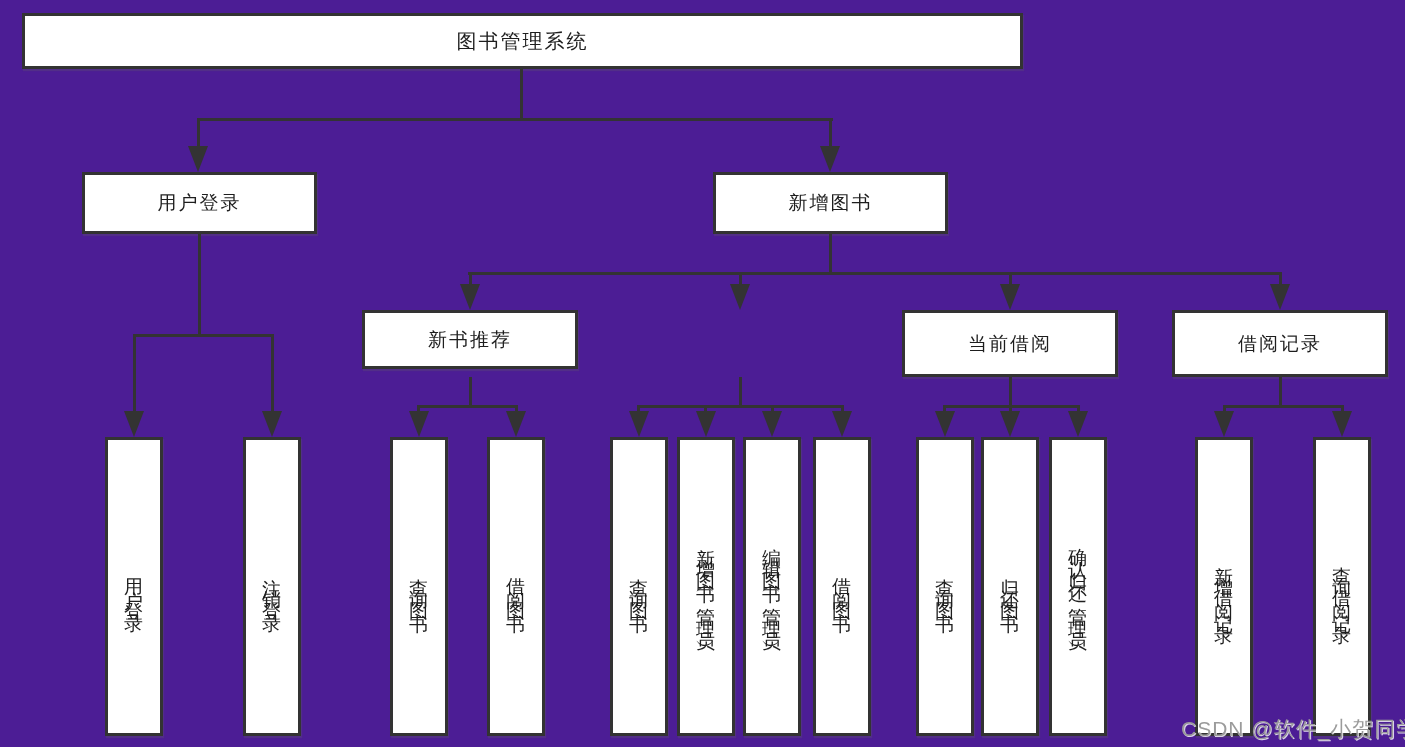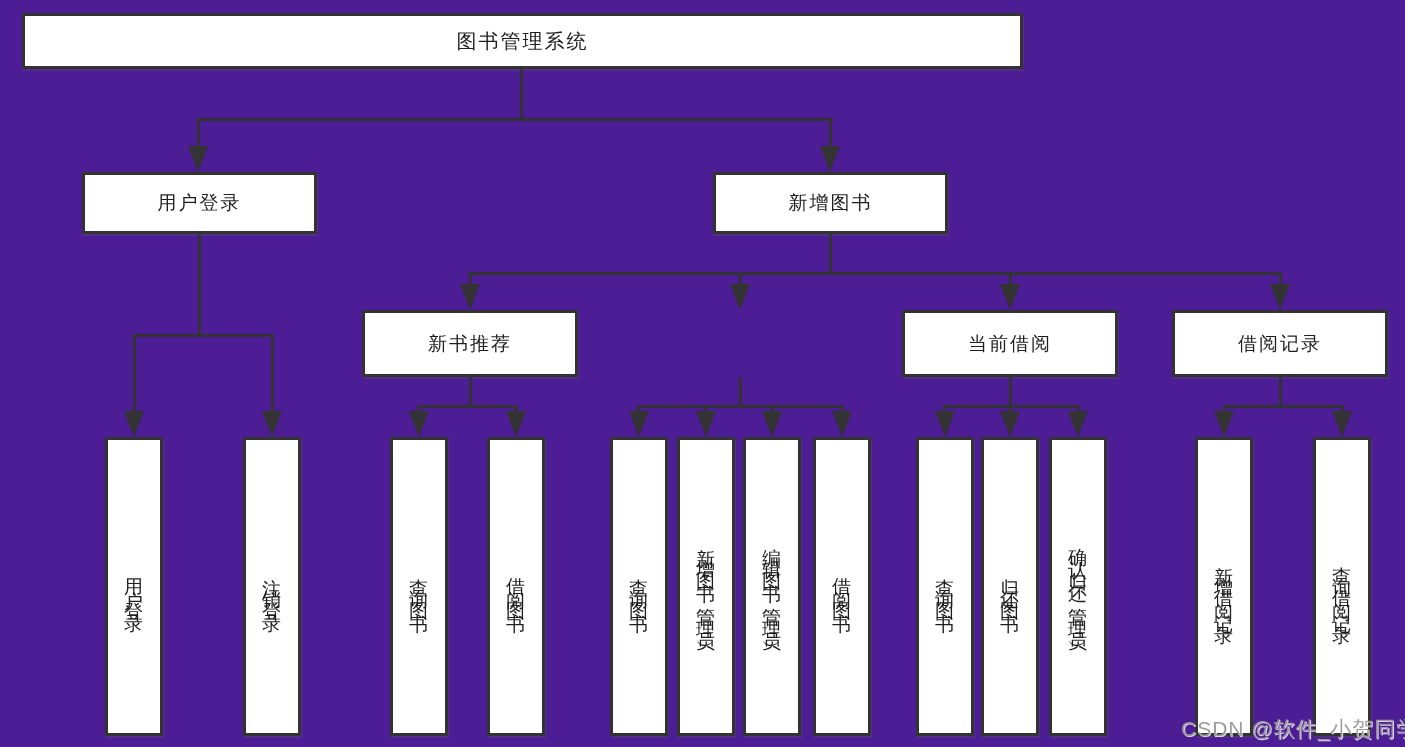--- a/index.html
+++ b/index.html
@@ -95,21 +95,21 @@
   <div class="lh" style="left:468px; top:272px; width:813px;"></div>
   <div class="lv" style="left:469px; top:272px; height:14px;"></div>
   <div class="ah" style="left:460px; top:284px;"></div>
   <div class="lv" style="left:739px; top:272px; height:14px;"></div>
   <div class="ah" style="left:730px; top:284px;"></div>
   <div class="lv" style="left:1009px; top:272px; height:14px;"></div>
   <div class="ah" style="left:1000px; top:284px;"></div>
   <div class="lv" style="left:1279px; top:272px; height:14px;"></div>
   <div class="ah" style="left:1270px; top:284px;"></div>
 
-  <div class="box" style="left:362px; top:310px; width:216px; height:67px;">
+  <div class="box" style="left:362px; top:310px; width:216px; height:59px;">
     <span class="lbl">新书推荐</span>
   </div>
   <div class="box" style="left:1172px; top:310px; width:216px; height:67px;">
     <span class="lbl">借阅记录</span>
   </div>
   <div class="box" style="left:902px; top:310px; width:216px; height:67px;">
     <span class="lbl">当前借阅</span>
   </div>
 
   <div class="lv" style="left:469px; top:377px; height:31px;"></div>

